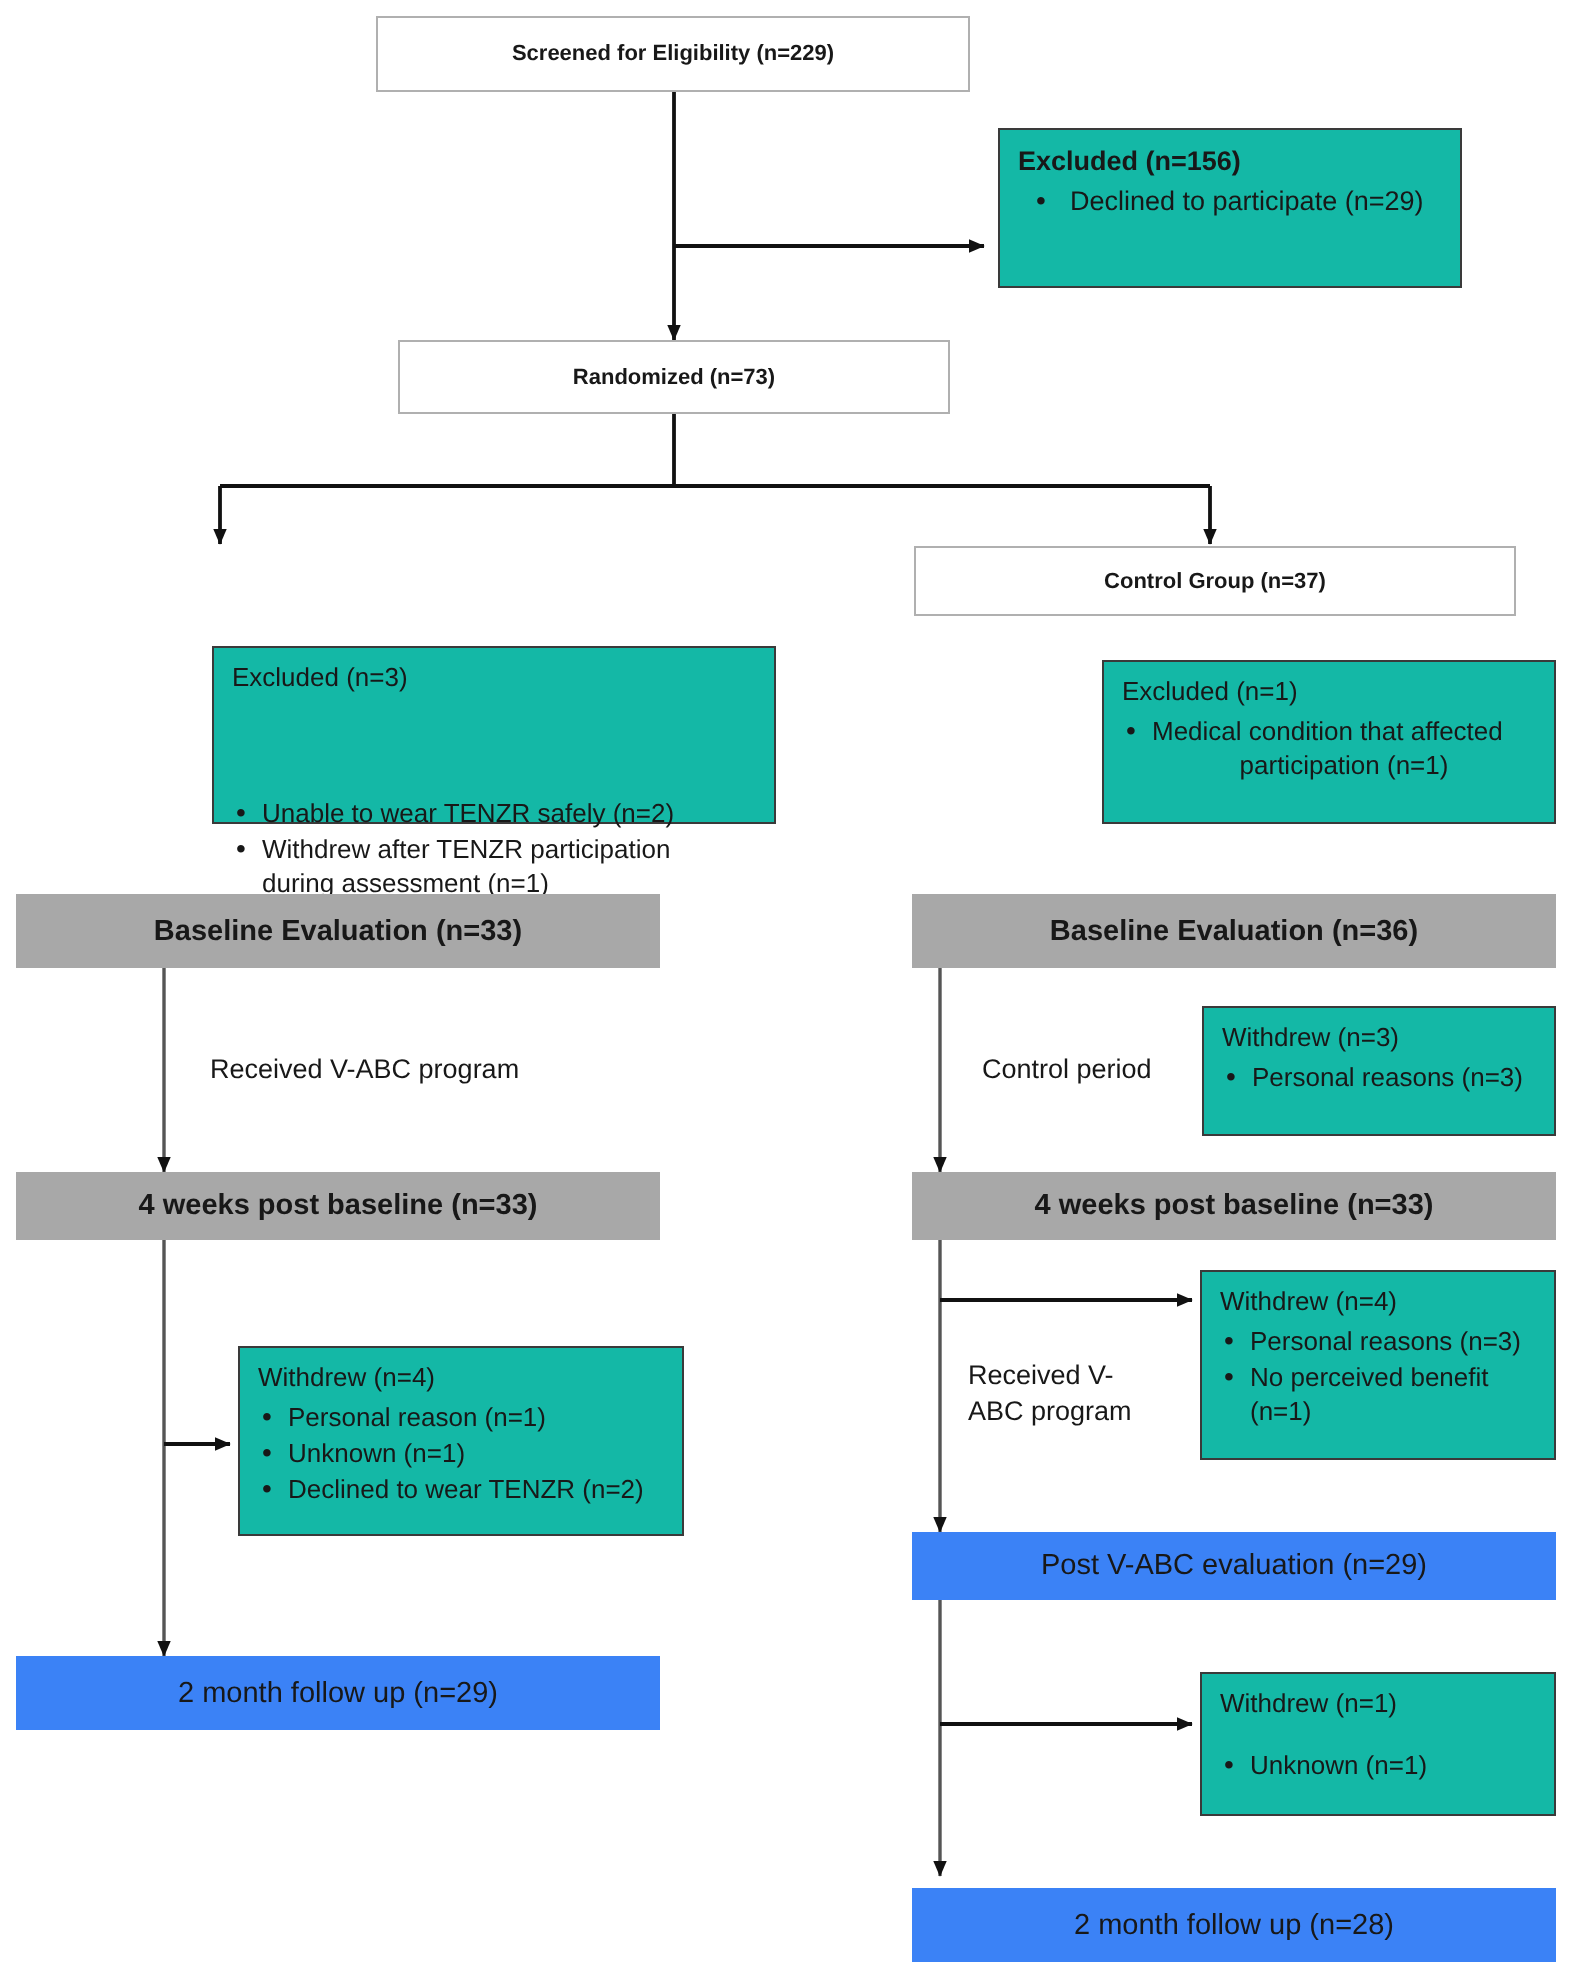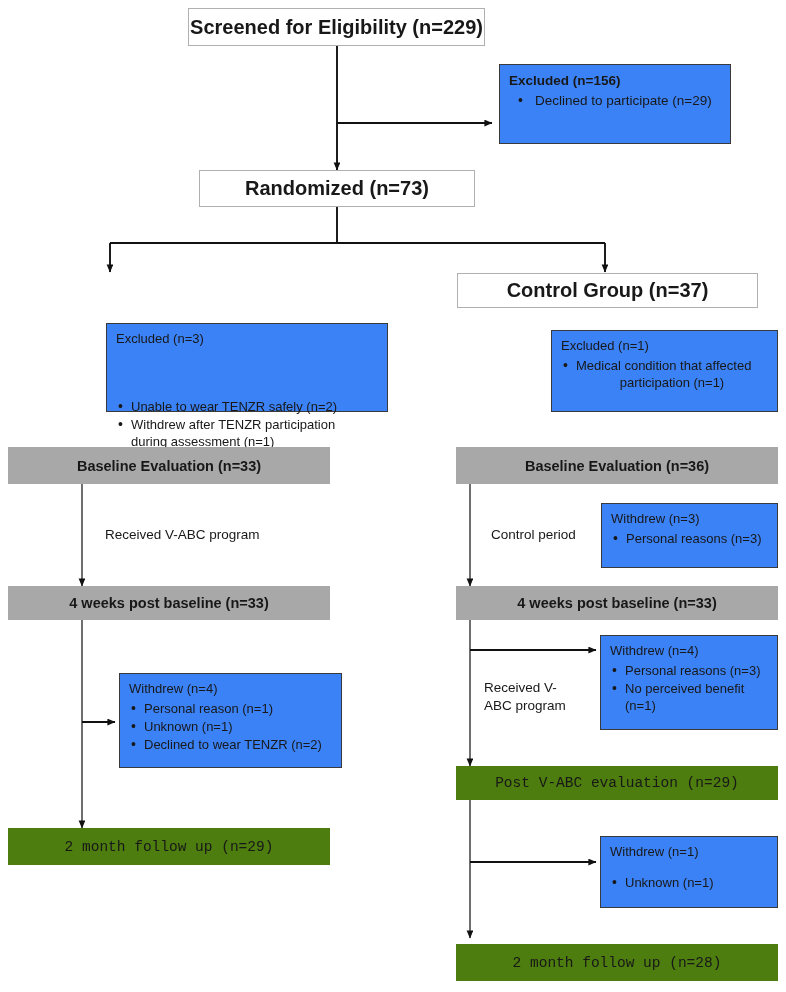--- a/index.html
+++ b/index.html
@@ -30,50 +30,49 @@
     display: flex;
     flex-direction: column;
     justify-content: center;
   }
   
   .box-thin {
     border: 1px solid #b0b0b0;
     background: #ffffff;
     text-align: center;
     font-weight: bold;
-    font-size: 20px;
+    font-size: 11px;
     justify-content: center;
   }
   
   .box-dark {
     border: 1.6px solid #3a3a3a;
-    background: #3b82f6;
+    background: #14b8a6;
     font-size: 13px;
     padding: 7px 9px;
     justify-content: flex-start;
   }
   .box-dark.bold-head {
     font-size: 13.5px;
   }
   
   .bar-gray {
     background: #a8a8a8;
     border: none;
     text-align: center;
     font-weight: bold;
     font-size: 14.5px;
   }
   
   .bar-light {
-    background: #4d7c0f;
+    background: #3b82f6;
     border: none;
     text-align: center;
     font-weight: normal;
     font-size: 14.5px;
-    font-family: Liberation Mono, monospace;
   }
   .plain-label {
     position: absolute;
     font-size: 13.5px;
     line-height: 1.35;
     color: #181818;
   }
   .head {
     margin: 0 0 1px 0;
     line-height: 1.3;

